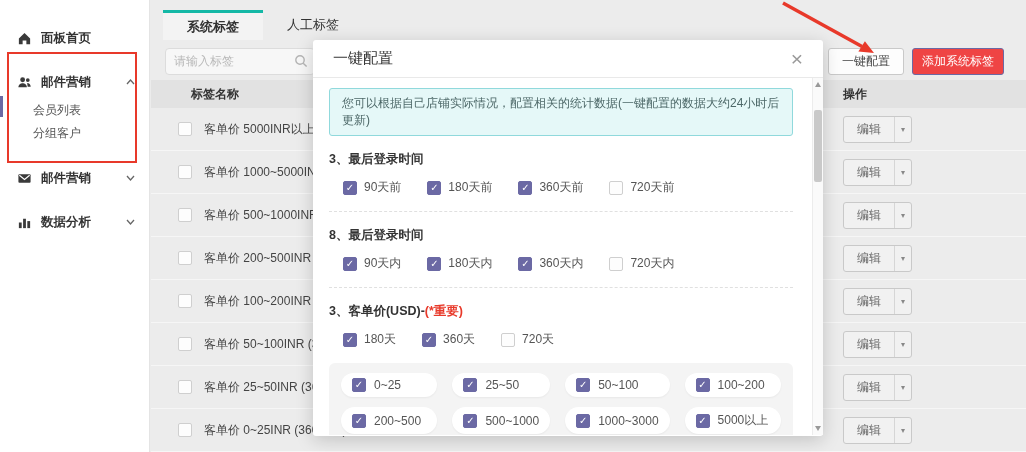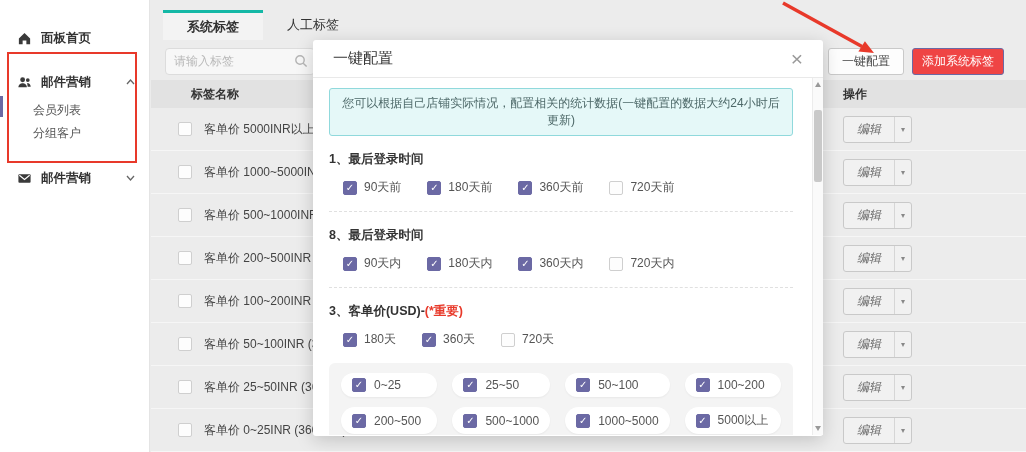--- a/index.html
+++ b/index.html
@@ -33,30 +33,30 @@
   .t-head { display:flex; align-items:center; height:28px; background:#e2e2e2; font-size:12px; font-weight:bold; color:#333; }
   .t-name-h { flex:1; padding-left:40px; }
   .t-actions { width:130px; margin-right:53px; display:flex; }
   .t-row { display:flex; align-items:center; height:43px; border-bottom:1px solid #f6f6f6; }
   .t-cell { flex:1; display:flex; align-items:center; gap:12px; padding-left:27px; font-size:12px; color:#444; }
   .cb { width:14px; height:14px; flex:0 0 14px; border:1px solid #cfcfcf; background:#fdfdfd; border-radius:2px; display:inline-flex; align-items:center; justify-content:center; cursor:pointer; }
   .cb .tick { display:none; color:#fff; font-size:10px; line-height:1; font-weight:bold; }
   .cb.checked { background:#6b69a4; border-color:#6b69a4; }
   .cb.checked .tick { display:block; }
   .split-btn { display:inline-flex; align-items:stretch; border:1px solid #c9c9c9; border-radius:3px; background:#f1f1f1; overflow:hidden; cursor:pointer; }
-  .split-btn .main { padding:4px 13px; font-size:12px; color:#666;font-style:italic; }
+  .split-btn .main { padding:4px 13px; font-size:12px; color:#666; }
   .split-btn .caret { padding:4px 6px; border-left:1px solid #d6d6d6; display:flex; align-items:center; color:#888; font-size:8px; }
 
   
   .modal { position:absolute; left:313px; top:40px; width:510px; height:396px; background:#fff; border-radius:3px; box-shadow:0 4px 18px rgba(0,0,0,.18); z-index:40; }
   .m-head { height:38px; display:flex; align-items:center; padding:0 20px; border-bottom:1px solid #e9e9e9; }
   .m-title { font-size:15px; color:#333; }
   .m-close { margin-left:auto; font-size:21px; color:#999; line-height:1; cursor:pointer; }
   .m-body { position:relative; height:357px; overflow:hidden; padding:0 30px 0 16px; }
-  .notice { margin-top:10px; padding:6px 12px; background:#e5f8f8; border:1px solid #90d9dc; border-radius:3px; font-size:12px; color:#4d6868;text-align:center; }
+  .notice { margin-top:10px; padding:6px 12px; background:#e5f8f8; border:1px solid #90d9dc; border-radius:3px; font-size:12px; color:#4d6868; }
   .sec-title { margin:15px 0 11px; font-size:12.5px; font-weight:bold; color:#333; }
   .sec-title .imp { color:#e8392a; }
   .opts { display:flex; gap:26px; padding-left:14px; margin-bottom:15px; }
   .opt { display:inline-flex; align-items:center; gap:7px; font-size:12px; color:#555; cursor:pointer; }
   .dashed { border-top:1px dashed #e0e0e0; }
   .pill-grid { margin:2px 0 12px; background:#f4f4f4; border-radius:6px; padding:10px 12px; display:grid; grid-template-columns:repeat(4,1fr); gap:10px 15px; }
   .pill { background:#fff; border-radius:14px; padding:5px 11px; display:flex; align-items:center; gap:8px; font-size:12px; color:#555; box-shadow:0 1px 2px rgba(0,0,0,.05); cursor:pointer; }
   .m-scroll { position:absolute; right:0; top:0; bottom:0; width:11px; background:#fafafa; border-left:1px solid #ececec; }
   .m-scroll .arr { position:absolute; left:2px; width:0; height:0; border-left:3.5px solid transparent; border-right:3.5px solid transparent; }
   .m-scroll .up { top:4px; border-bottom:5px solid #999; }
@@ -98,20 +98,31 @@
   <div class="nav-item mt4">
     <svg class="icon16" viewBox="0 0 16 16">
         <rect x="1.5" y="3.5" width="13" height="9" rx="1" fill="#3a3a3a"></rect>
         <polyline points="2.5,4.5 8,9 13.5,4.5" fill="none" stroke="#fff" stroke-width="1.2"></polyline>
       </svg>
     <span>邮件营销</span>
     <svg class="chev" width="9" height="6" viewBox="0 0 9 6">
         <polyline points="1,1 4.5,5 8,1" fill="none" stroke="#666" stroke-width="1.3"></polyline>
       </svg>
   </div>
+  <div class="nav-item mt5">
+    <svg class="icon16" viewBox="0 0 16 16">
+        <rect x="2" y="8" width="3" height="6" fill="#3a3a3a"></rect>
+        <rect x="6.5" y="4" width="3" height="10" fill="#3a3a3a"></rect>
+        <rect x="11" y="6.5" width="3" height="7.5" fill="#3a3a3a"></rect>
+      </svg>
+    <span>数据分析</span>
+    <svg class="chev" width="9" height="6" viewBox="0 0 9 6">
+        <polyline points="1,1 4.5,5 8,1" fill="none" stroke="#666" stroke-width="1.3"></polyline>
+      </svg>
+  </div>
   <div class="active-bar"></div>
 </div>
 
 <div class="content">
   <div class="tabs">
     <div class="tab active">
         <span>系统标签</span>
       </div>
     <div class="tab">
         <span>人工标签</span>
@@ -239,21 +250,21 @@
 </div>
 
 <div class="modal">
   <div class="m-head">
     <span class="m-title">一键配置</span>
     <span class="m-close">×</span>
   </div>
   <div class="m-body">
     <div class="notice">您可以根据自己店铺实际情况，配置相关的统计数据(一键配置的数据大约24小时后更新)</div>
 
-    <div class="sec-title">1、最后登录时间</div>
+    <div class="sec-title">3、最后登录时间</div>
     <div class="opts">
       <label class="opt">
           <span class="cb checked">
             <span class="tick">✓</span>
           </span>
           <span>90天前</span>
         </label>
       <label class="opt">
           <span class="cb checked">
             <span class="tick">✓</span>
@@ -354,21 +365,21 @@
       <label class="pill">
           <span class="cb checked">
             <span class="tick">✓</span>
           </span>
           <span>500~1000</span>
         </label>
       <label class="pill">
           <span class="cb checked">
             <span class="tick">✓</span>
           </span>
-          <span>1000~5000</span>
+          <span>1000~3000</span>
         </label>
       <label class="pill">
           <span class="cb checked">
             <span class="tick">✓</span>
           </span>
           <span>5000以上</span>
         </label>
     </div>
 
     <div class="m-scroll">

